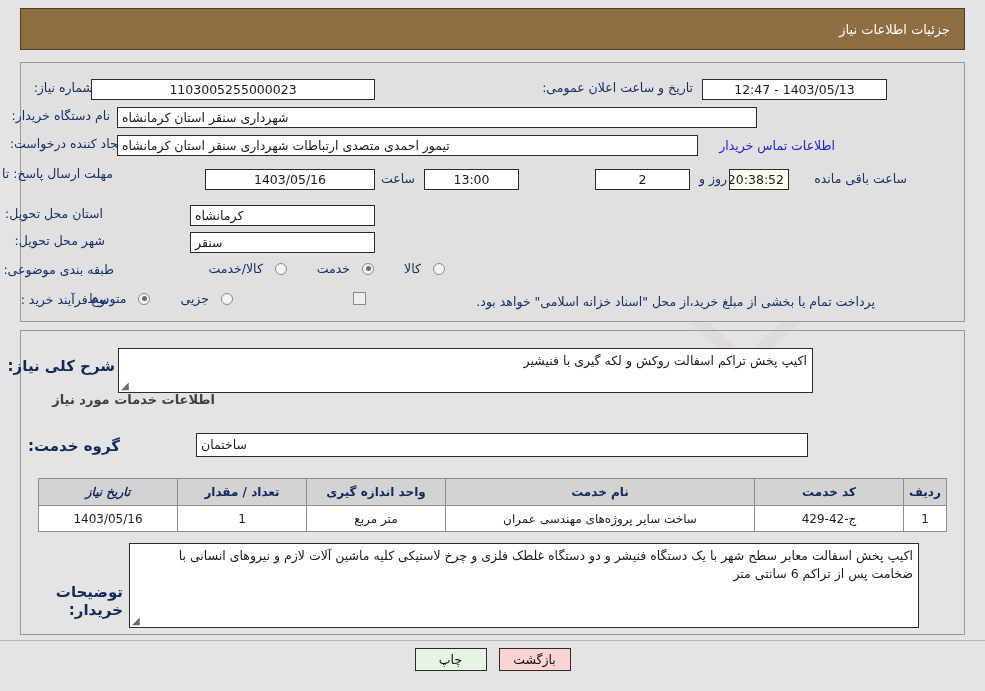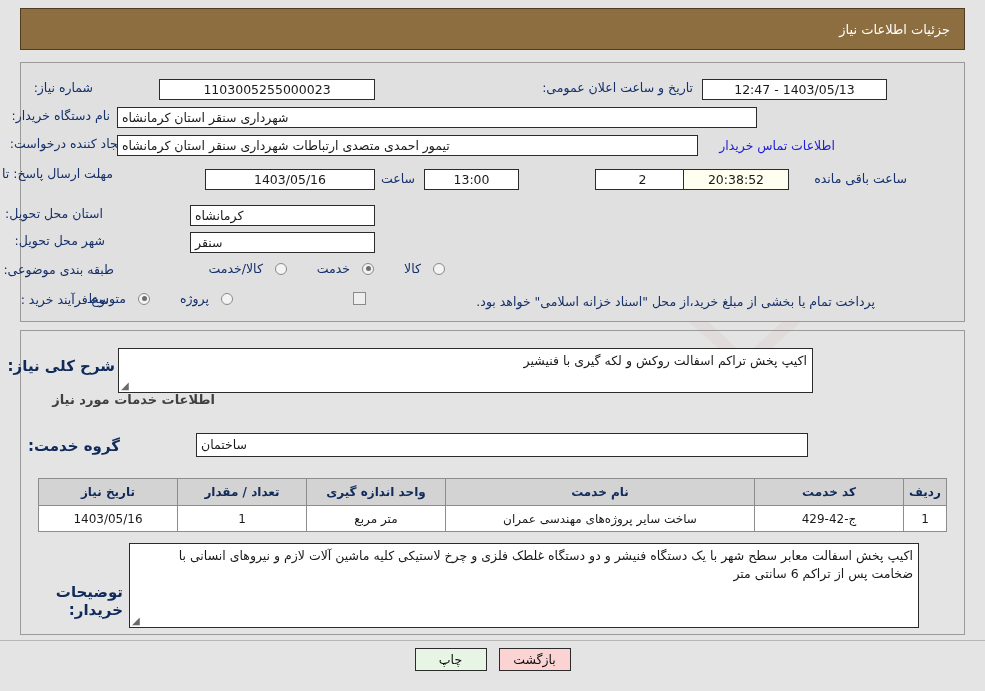--- a/index.html
+++ b/index.html
@@ -267,21 +267,21 @@
 
 <div class="titlebar">
   <span class="t-text">جزئیات اطلاعات نیاز</span>
 </div>
 
 <div class="panel" id="panel-top"></div>
 
 <div class="row" style="top:80px; right:892px; z-index:11;">
   <span class="lbl">شماره نیاز:</span>
 </div>
-<div class="fld ctr" style="position:absolute; top:79px; right:610px; width:216px; z-index:11;margin-left:17px;">1103005255000023</div>
+<div class="fld ctr" style="position:absolute; top:79px; right:610px; width:284px; z-index:11;margin-left:17px;">1103005255000023</div>
 
 <div class="row" style="top:80px; right:292px; z-index:11;">
   <span class="lbl">تاریخ و ساعت اعلان عمومی:</span>
 </div>
 <div class="fld ctr" style="position:absolute; top:79px; right:98px; width:185px; z-index:11;">1403/05/13 - 12:47</div>
 
 <div class="row" style="top:108px; right:875px; z-index:11;">
   <span class="lbl">نام دستگاه خریدار:</span>
 </div>
 <div class="fld rt" style="position:absolute; top:107px; right:228px; width:640px; z-index:11;">شهرداری سنقر استان کرمانشاه</div>
@@ -293,21 +293,21 @@
 <a class="link" style="position:absolute; top:138px; right:150px; z-index:11;">اطلاعات تماس خریدار</a>
 
 <div class="row" style="top:166px; right:872px; z-index:11; display:block; line-height:15px; text-align:right;">
   <span class="lbl">مهلت ارسال پاسخ: تا تاریخ:</span>
 </div>
 <div class="fld ctr" style="position:absolute; top:169px; right:610px; width:170px; z-index:11;">1403/05/16</div>
 <span class="plain" style="position:absolute; top:171px; right:570px; z-index:11;">ساعت</span>
 <div class="fld ctr" style="position:absolute; top:169px; right:466px; width:95px; z-index:11;">13:00</div>
 <div class="fld ctr" style="position:absolute; top:169px; right:295px; width:95px; z-index:11;">2</div>
 <span class="plain" style="position:absolute; top:171px; right:258px; z-index:11;">روز و</span>
-<div class="fld ctr ivory" style="position:absolute; top:169px; right:196px; width:106px; z-index:11;">20:38:52</div>
+<div class="fld ctr ivory" style="position:absolute; top:169px; right:196px; width:60px; z-index:11;">20:38:52</div>
 <span class="plain" style="position:absolute; top:171px; right:78px; z-index:11;">ساعت باقی مانده</span>
 
 <div class="row" style="top:206px; right:882px; z-index:11;">
   <span class="lbl">استان محل تحویل:</span>
 </div>
 <div class="fld rt" style="position:absolute; top:205px; right:610px; width:185px; z-index:11;">کرمانشاه</div>
 
 <div class="row" style="top:233px; right:880px; z-index:11;">
   <span class="lbl">شهر محل تحویل:</span>
 </div>
@@ -330,21 +330,21 @@
     <span class="cap">کالا/خدمت</span>
   </label>
 </div>
 
 <div class="row" style="top:292px; right:876px; z-index:11;">
   <span class="lbl">نوع فرآیند خرید :</span>
 </div>
 <div class="row" style="top:291px; right:752px; gap:30px; z-index:11;">
   <label class="radio-opt">
     <span class="radio" id="prc-r0"></span>
-    <span class="cap">پروژه</span>
+    <span class="cap">جزیی</span>
   </label>
   <label class="radio-opt">
     <span class="radio on" id="prc-r1"></span>
     <span class="cap">متوسط</span>
   </label>
 </div>
 <span class="chk" style="position:absolute; top:292px; right:619px; z-index:11;"></span>
 <span class="plain" style="position:absolute; top:294px; right:110px; z-index:11;">پرداخت تمام یا بخشی از مبلغ خرید،از محل "اسناد خزانه اسلامی" خواهد بود.</span>
 
 <div class="panel" id="panel-mid"></div>
@@ -361,21 +361,21 @@
 <div class="fld rt" style="position:absolute; top:433px; right:177px; width:612px; height:24px; line-height:22px; z-index:11;">ساختمان</div>
 
 <table class="grid" style="top:478px; right:38px; width:909px; z-index:11;">
   <thead>
     <tr>
       <th style="width:34px;">ردیف</th>
       <th style="width:140px;">کد خدمت</th>
       <th>نام خدمت</th>
       <th style="width:130px;">واحد اندازه گیری</th>
       <th style="width:120px;">تعداد / مقدار</th>
-      <th style="width:130px;">تاریخ نیاز</th>
+      <th style="width:130px;font-style:italic;">تاریخ نیاز</th>
     </tr>
   </thead>
   <tbody>
     <tr>
       <td>1</td>
       <td>ج-42-429</td>
       <td>ساخت سایر پروژه‌های مهندسی عمران</td>
       <td>متر مربع</td>
       <td>1</td>
       <td>1403/05/16</td>

